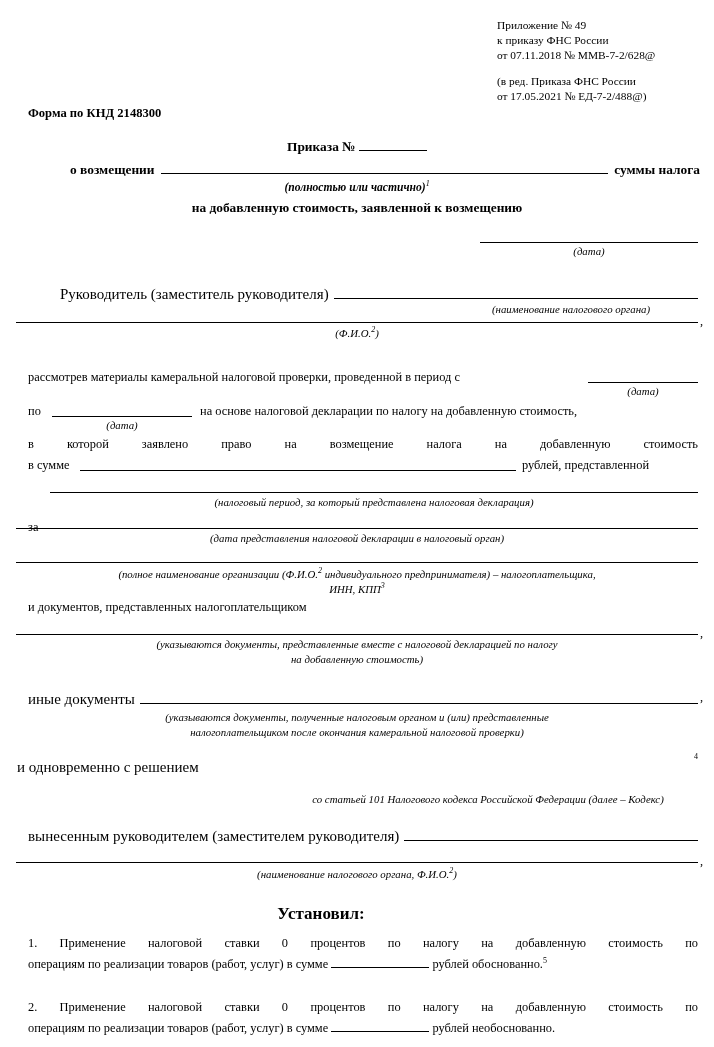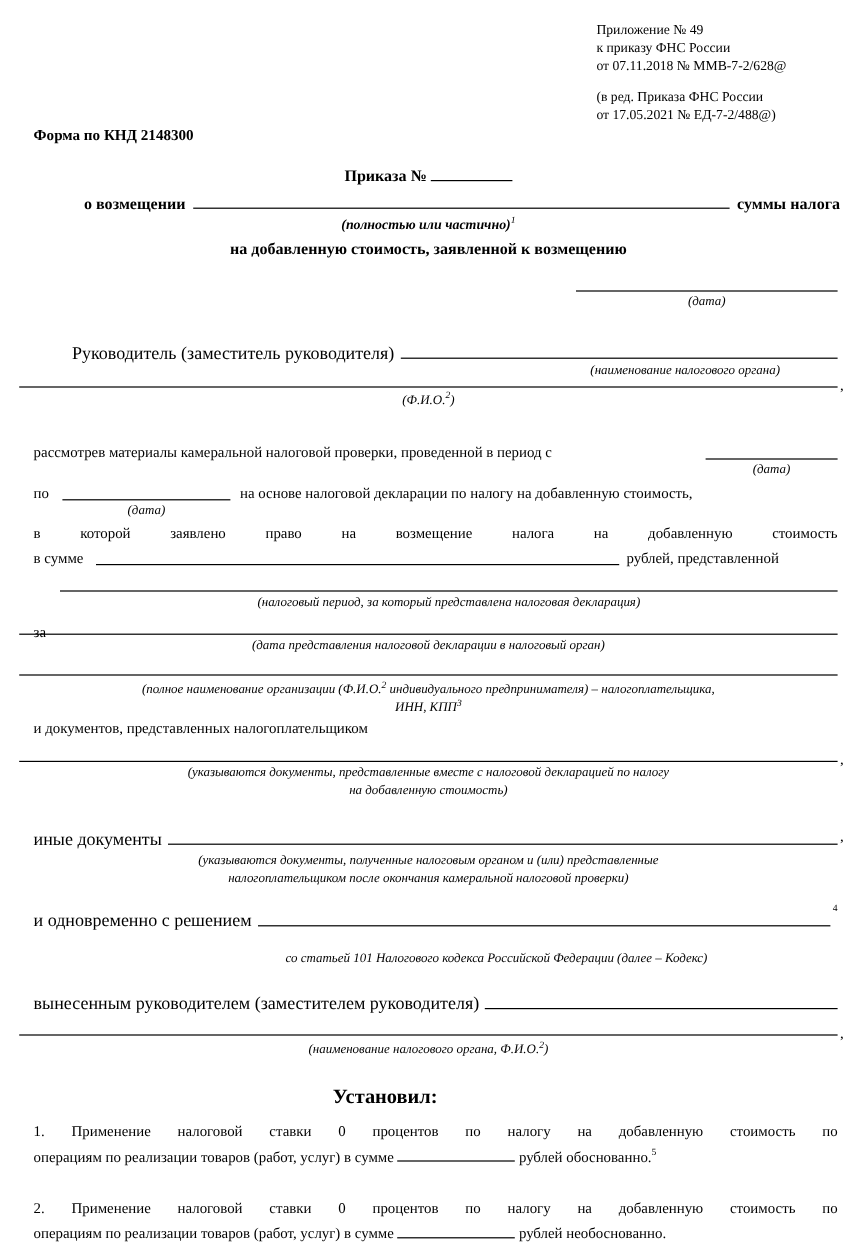--- a/index.html
+++ b/index.html
@@ -240,26 +240,26 @@
   <div class="itc" style="left:16px; top:653px; width:682px;">на добавленную стоимость)</div>
 
   <div class="cap-underline-row" style="left:28px; top:690px; width:670px;">
     <span>иные документы</span>
     <span class="fill"></span>
   </div>
   <div class="txt" style="left:700px; top:690px;">,</div>
   <div class="itc" style="left:16px; top:711px; width:682px;">(указываются документы, полученные налоговым органом и (или) представленные</div>
   <div class="itc" style="left:16px; top:726px; width:682px;">налогоплательщиком после окончания камеральной налоговой проверки)</div>
 
-  <div class="cap-underline-row" style="left:28px; top:758px; width:664px;">
+  <div class="cap-underline-row" style="left:12px; top:758px; width:664px;flex-direction:column;">
     <span>и одновременно с решением</span>
     <span class="fill"></span>
   </div>
   <div class="txt" style="left:694px; top:752px; font-size:8px;">4</div>
-  <div class="it" style="left:238px; top:793px; width:452px; text-align:left;">со статьей 101 Налогового кодекса Российской Федерации (далее – Кодекс)</div>
+  <div class="it" style="left:262px; top:793px; width:452px; text-align:center;">со статьей 101 Налогового кодекса Российской Федерации (далее – Кодекс)</div>
 
   <div class="cap-underline-row" style="left:28px; top:827px; width:670px;">
     <span>вынесенным руководителем (заместителем руководителя)</span>
     <span class="fill"></span>
   </div>
 
   <div class="line" style="left:16px; top:862px; width:682px;"></div>
   <div class="txt" style="left:700px; top:854px;">,</div>
   <div class="itc" style="left:16px; top:866px; width:682px;">
     <span>(наименование налогового органа, Ф.И.О.</span><span class="supb">2</span><span>)</span>

